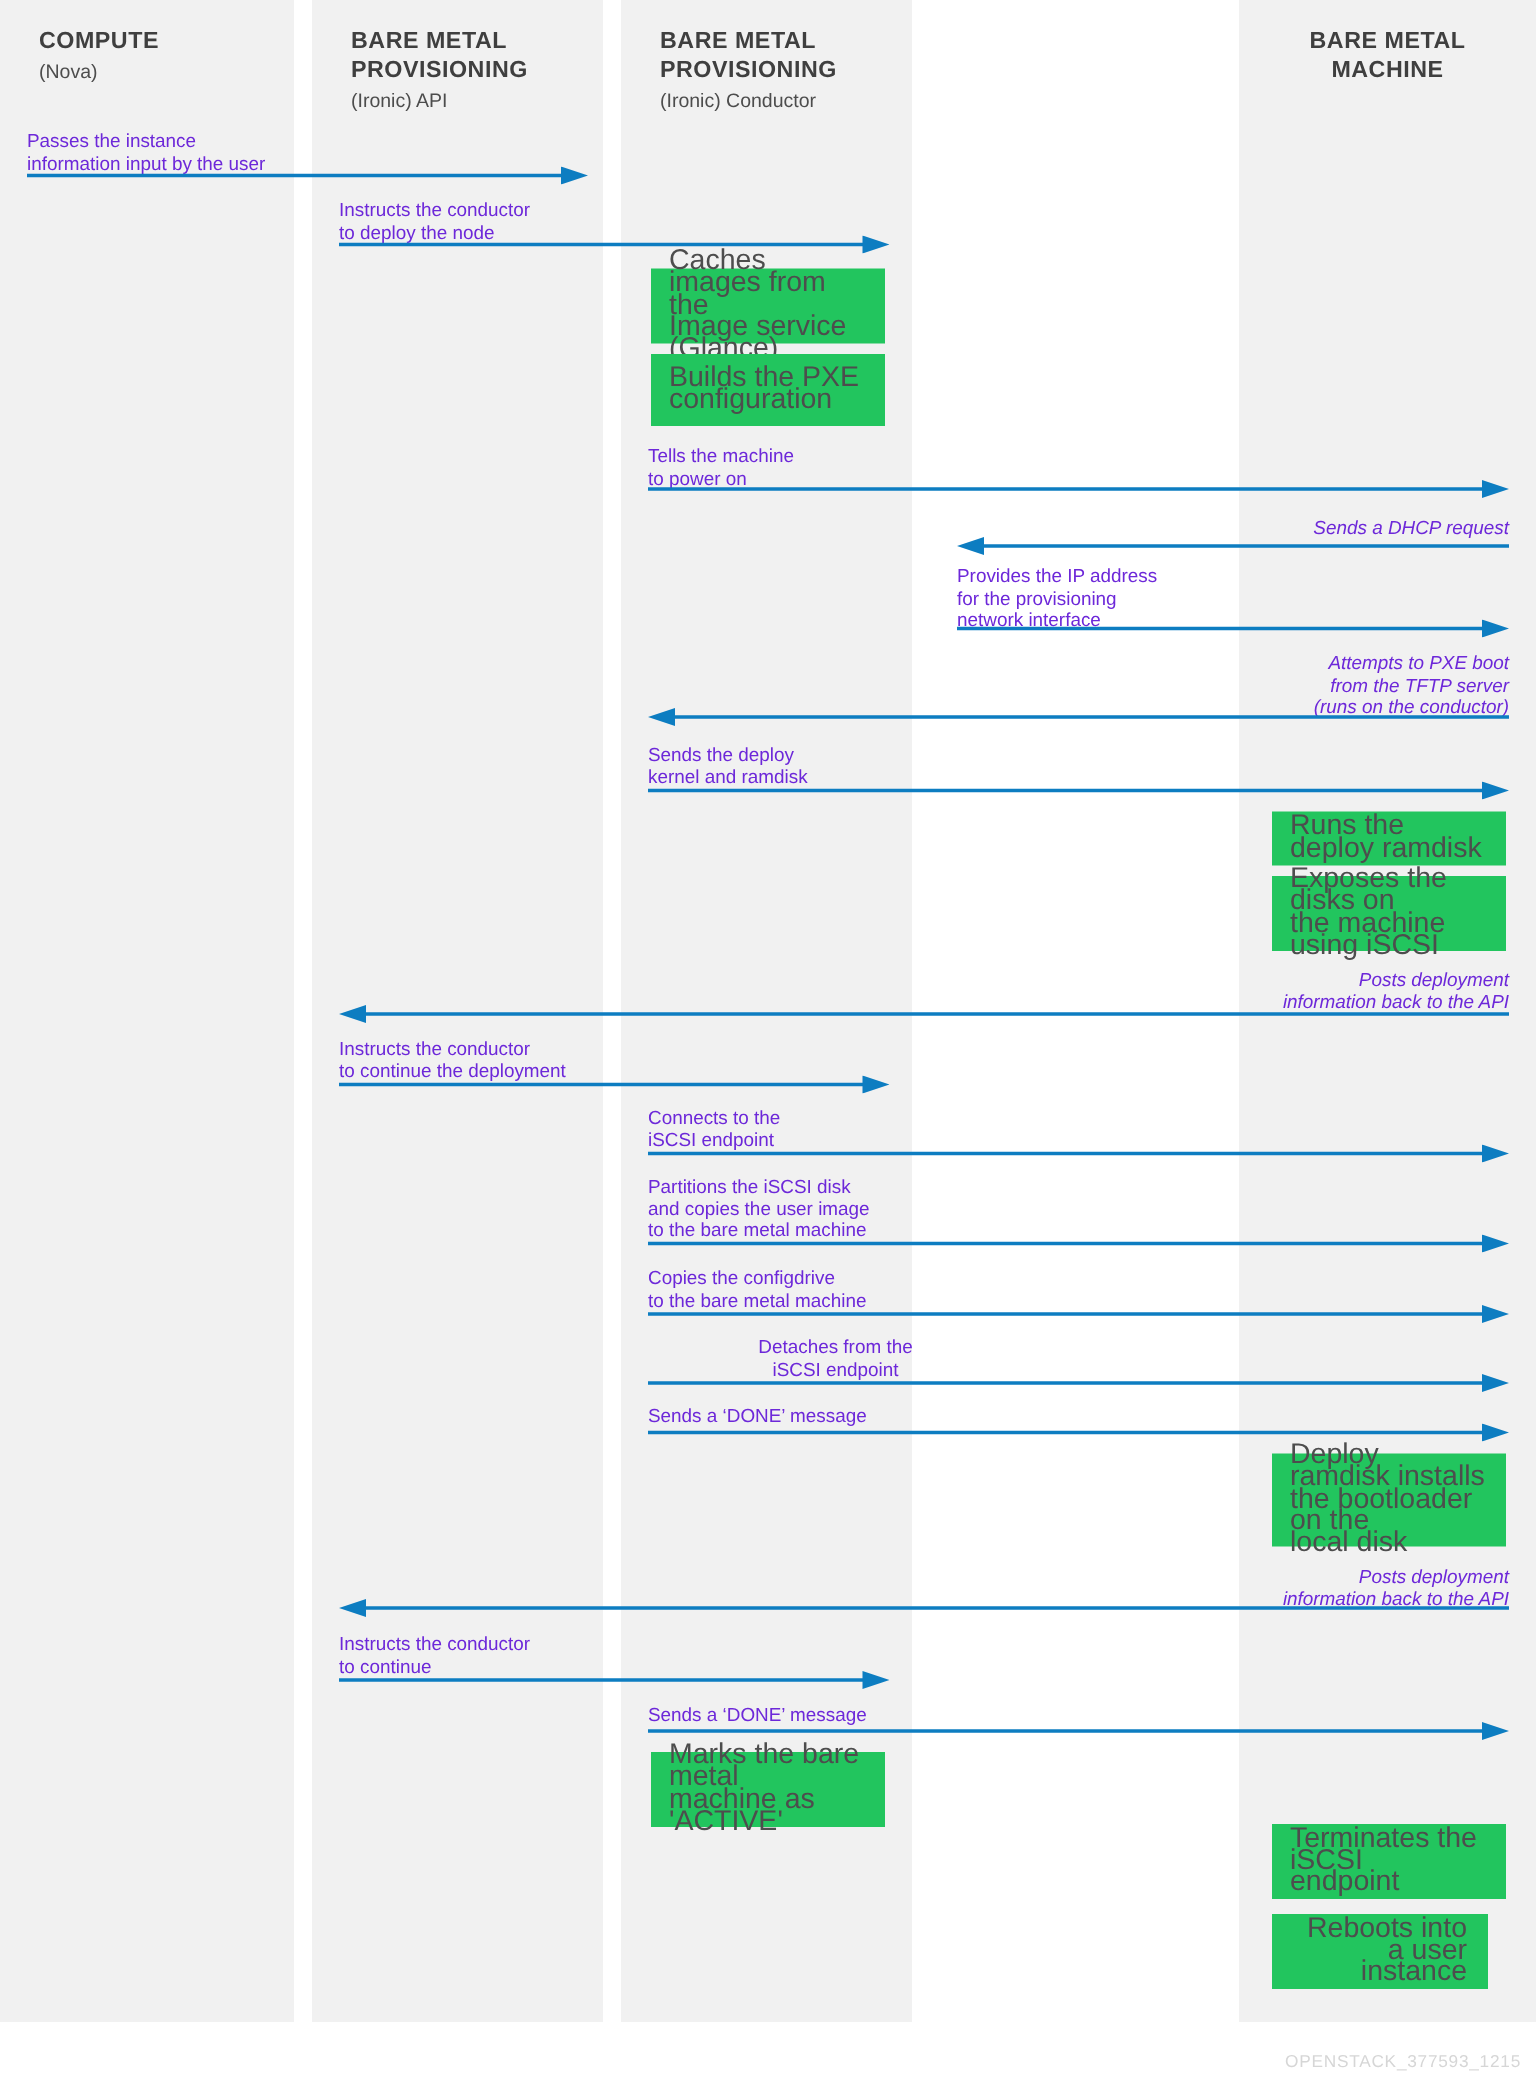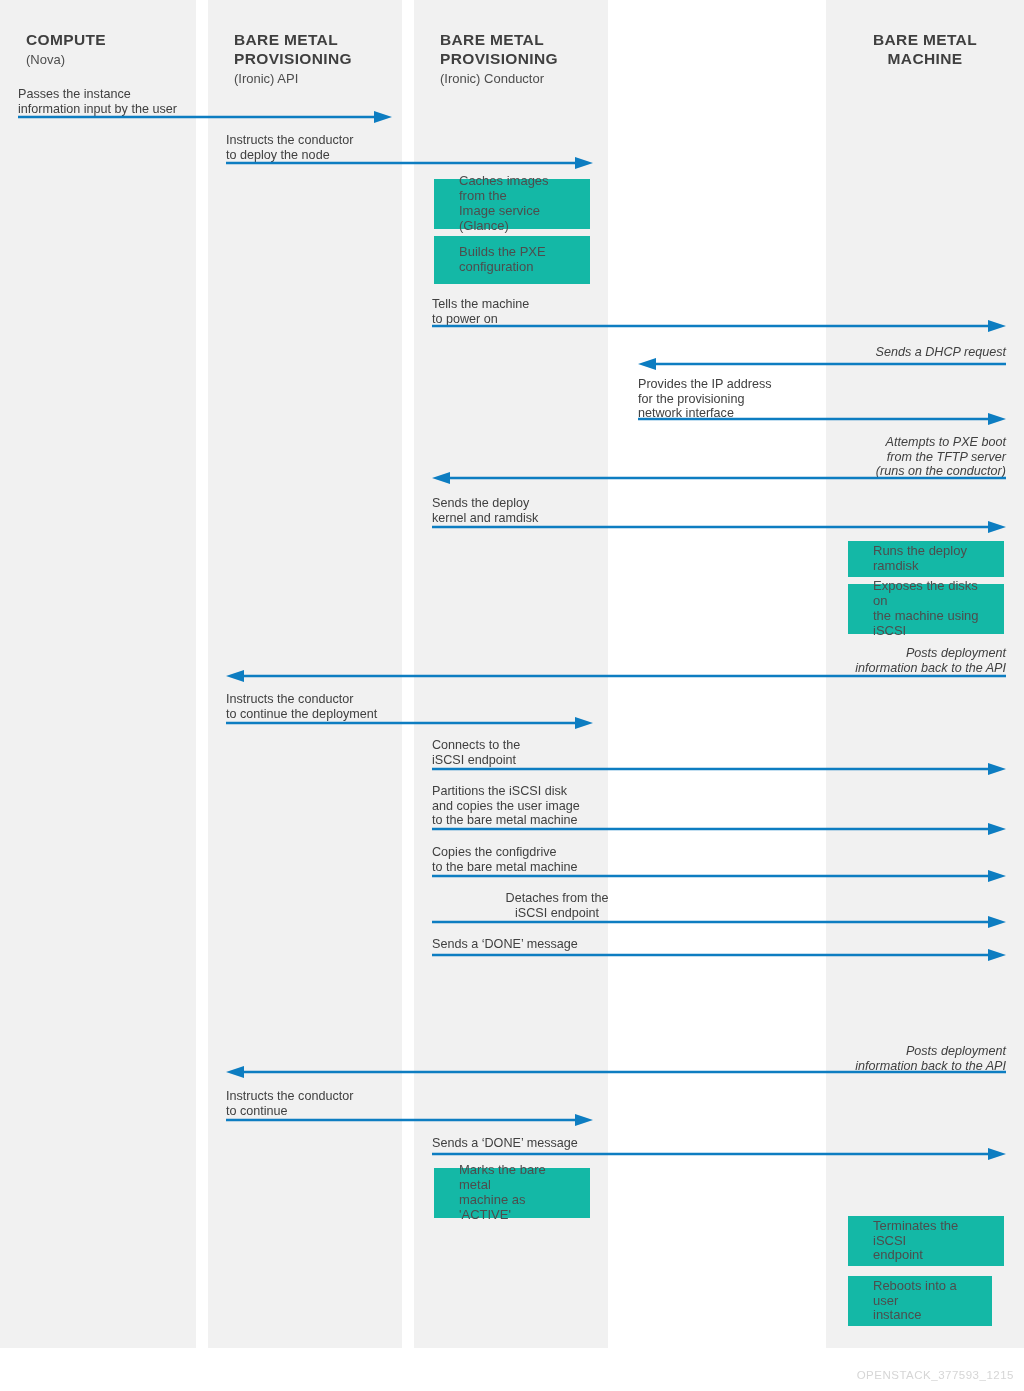--- a/index.html
+++ b/index.html
@@ -25,21 +25,20 @@
     height: 1348px;
     background: #f1f1f1;
   }
   .lane-header {
     position: absolute;
     left: 0;
     right: 0;
     top: 18px;
     padding: 0 26px;
     box-sizing: border-box;
-    margin-top: 12px;
   }
   .lane-title {
     font-size: 15.5px;
     font-weight: bold;
     letter-spacing: 0.35px;
     color: #3f3f3f;
     line-height: 19px;
     text-transform: uppercase;
   }
   .lane-sub {
@@ -53,31 +52,31 @@
     position: absolute;
     height: 12px;
     pointer-events: none;
   }
   .arrow svg { display: block; }
   
   .caption {
     position: absolute;
     font-size: 12.6px;
     line-height: 14.6px;
-    color: #404040;
+    color: #6d28d9;
     white-space: pre-line;
   }
   .caption.right { text-align: right; font-style: italic; }
   
   .actionbox {
     position: absolute;
-    background: #14b8a6;
+    background: #22c55e;
     box-sizing: border-box;
-    padding: 11px 14px 11px 25px;
-    font-size: 13px;
+    padding: 11px 14px 11px 12px;
+    font-size: 19px;
     line-height: 14.8px;
     color: #4d4d4d;
     white-space: pre-line;
     display: flex;
     align-items: center;
   }
   
   .footer-id {
     position: absolute;
     right: 10px;
@@ -252,20 +251,23 @@
   </div>
 
   <div class="caption" style="left:432px; top:937px; width:250px;">Sends a ‘DONE’ message</div>
   <div class="arrow" style="left:432px; top:949px; width:574px;">
     <svg width="574" height="12" viewBox="0 0 574 12">
       <line x1="0" y1="6" x2="560" y2="6" stroke="#0d7dc1" stroke-width="2.4"></line>
       <polygon points="556,0 574,6 556,12" fill="#0d7dc1"></polygon>
     </svg>
   </div>
 
+  <div class="actionbox" style="left:848px; top:969px; width:156px; height:62px;">Deploy ramdisk installs
+the bootloader on the
+local disk</div>
 
   <div class="caption right" style="left:706px; top:1044px; width:300px;">Posts deployment
 information back to the API</div>
   <div class="arrow" style="left:226px; top:1066px; width:780px;">
     <svg width="780" height="12" viewBox="0 0 780 12">
       <line x1="18" y1="6" x2="780" y2="6" stroke="#0d7dc1" stroke-width="2.4"></line>
       <polygon points="18,0 0,6 18,12" fill="#0d7dc1"></polygon>
     </svg>
   </div>
 
@@ -285,18 +287,18 @@
       <polygon points="556,0 574,6 556,12" fill="#0d7dc1"></polygon>
     </svg>
   </div>
 
   <div class="actionbox" style="left:848px; top:1216px; width:156px; height:50px;">Terminates the iSCSI
 endpoint</div>
 
   <div class="actionbox" style="left:434px; top:1168px; width:156px; height:50px;">Marks the bare metal
 machine as 'ACTIVE'</div>
 
-  <div class="actionbox" style="left:848px; top:1276px; width:144px; height:50px;">Reboots into a user
+  <div class="actionbox" style="left:848px; top:1276px; width:144px; height:50px;text-align:right;">Reboots into a user
 instance</div>
 
   <div class="footer-id">OPENSTACK_377593_1215</div>
 
 </div>
 
 </body></html>

